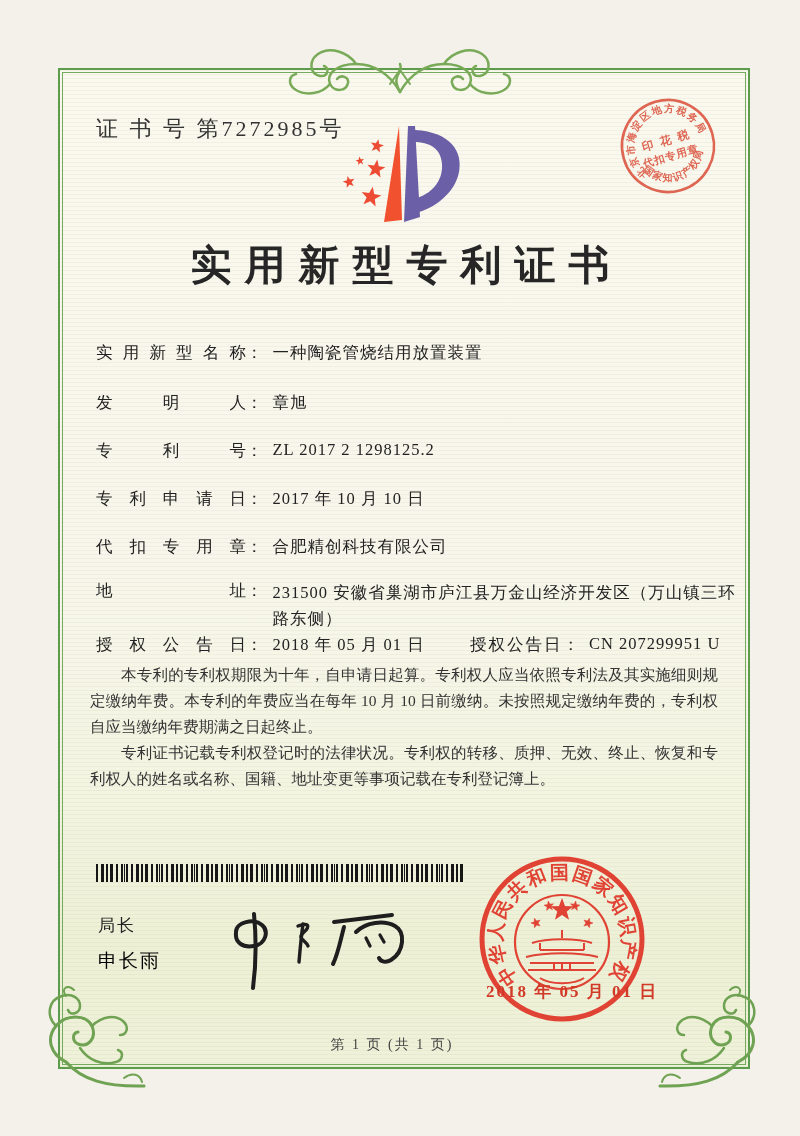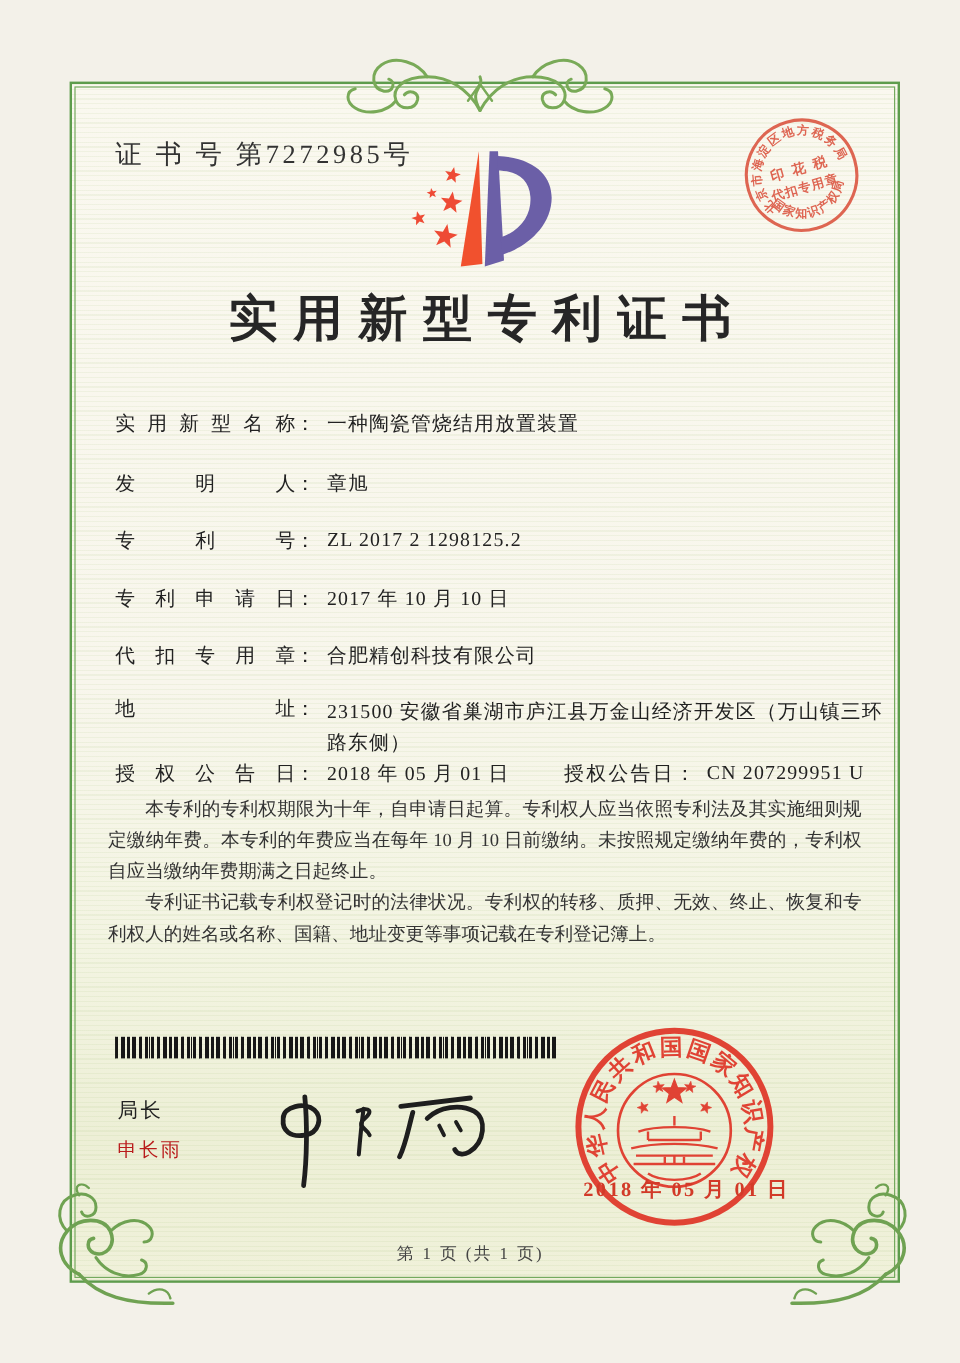--- a/index.html
+++ b/index.html
@@ -42,21 +42,21 @@
     font-size:15.5px;line-height:26px;text-align:justify;color:#333;
   }
   .paragraphs p{margin:0;text-indent:2em;}
   .barcode{
     position:absolute;left:96px;top:864px;width:368px;height:18px;
     background:
       repeating-linear-gradient(90deg,#161616 0 2px,rgba(0,0,0,0) 2px 5px),
       repeating-linear-gradient(90deg,#161616 0 1px,rgba(0,0,0,0) 1px 7px);
   }
   .sig-title{position:absolute;left:98px;top:914px;font-size:17px;letter-spacing:2px;color:#222;}
-  .sig-name{position:absolute;left:98px;top:948px;font-size:16px;letter-spacing:2px;color:#b91c1c;}
+  .sig-name{position:absolute;left:98px;top:948px;font-size:19px;letter-spacing:2px;color:#000000;}
   .footer{position:absolute;left:12px;top:1036px;width:760px;text-align:center;font-size:14px;color:#444;letter-spacing:2px;}
   .seal-date{
     position:absolute;left:486px;top:980px;font-size:17px;font-weight:600;
     color:#d23a28;letter-spacing:2px;z-index:6;white-space:nowrap;
   }
   .stamp{position:absolute;left:608px;top:86px;transform:rotate(-16deg);z-index:5;opacity:.93;}
   .seal{position:absolute;left:470px;top:846px;z-index:5;opacity:.95;}
   .logo{position:absolute;left:320px;top:120px;}
   .signature{position:absolute;left:196px;top:880px;z-index:4;}
 </style>

